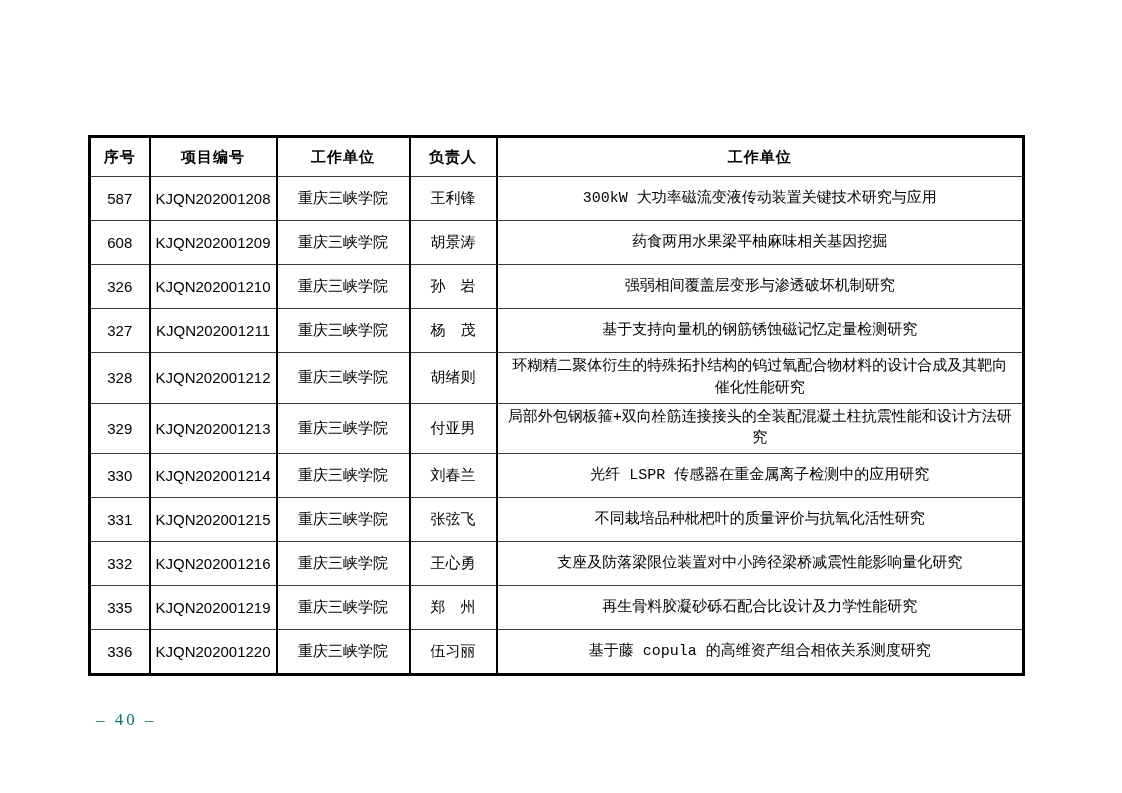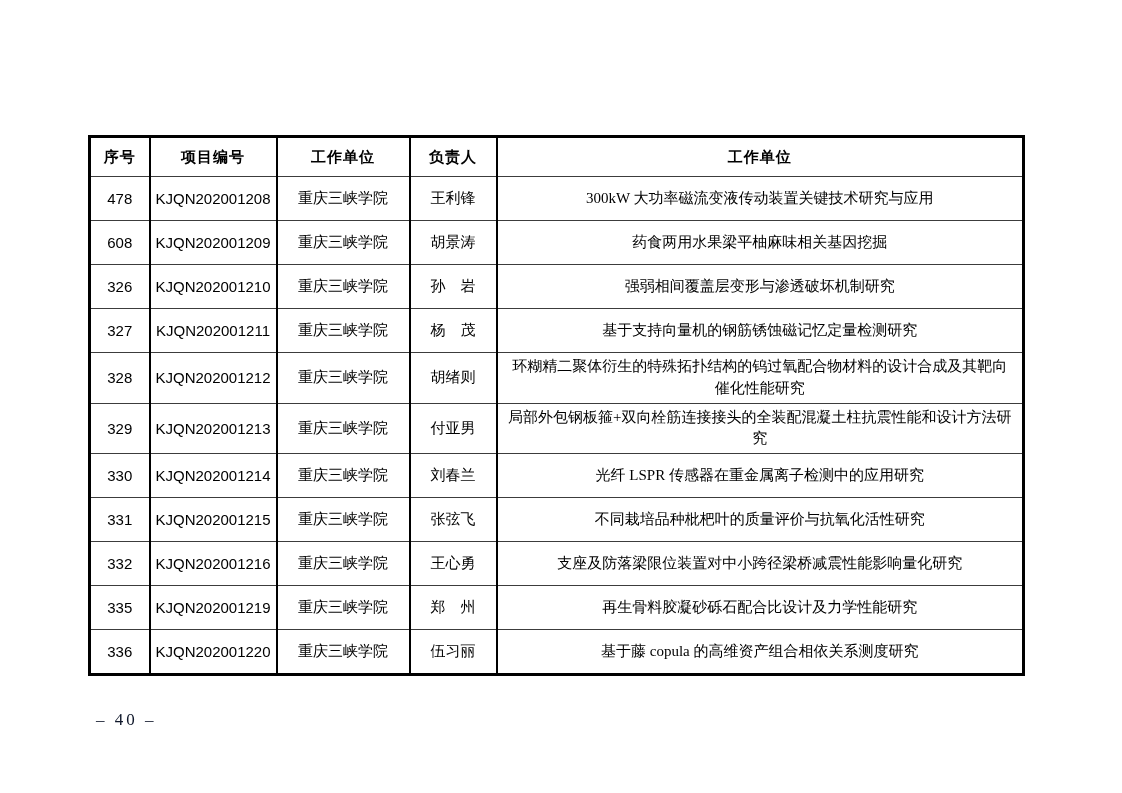--- a/index.html
+++ b/index.html
@@ -42,34 +42,34 @@
     letter-spacing: 1px;
   }
   td {
     height: 37px;
     font-size: 15px;
   }
   .col-seq, .col-code {
     font-family: "Liberation Sans", sans-serif;
   }
   .col-unit, .col-leader, .col-title {
-    font-family: Liberation Serif, serif;
+    font-family: Liberation Mono, monospace;
     margin-left: 12px;
   }
   .col-title {
     padding: 3px 8px;
     line-height: 1.45;
   }
   .page-number {
     position: absolute;
     left: 96px;
     top: 710px;
     font-family: "Liberation Serif", serif;
     font-size: 17px;
-    color: #0f172a;
+    color: #0f766e;
     letter-spacing: 3px;
     white-space: pre;
   }
 </style>
 </head>
 <body>
 
 <div class="page">
 
   <table class="projects">
@@ -84,21 +84,21 @@
       <tr>
         <th>序号</th>
         <th>项目编号</th>
         <th>工作单位</th>
         <th>负责人</th>
         <th>工作单位</th>
       </tr>
     </thead>
     <tbody>
         <tr>
-          <td class="col-seq">478</td>
+          <td class="col-seq">587</td>
           <td class="col-code">KJQN202001208</td>
           <td class="col-unit">重庆三峡学院</td>
           <td class="col-leader">王利锋</td>
           <td class="col-title">300kW 大功率磁流变液传动装置关键技术研究与应用</td>
         </tr>
         <tr>
           <td class="col-seq">608</td>
           <td class="col-code">KJQN202001209</td>
           <td class="col-unit">重庆三峡学院</td>
           <td class="col-leader">胡景涛</td>

